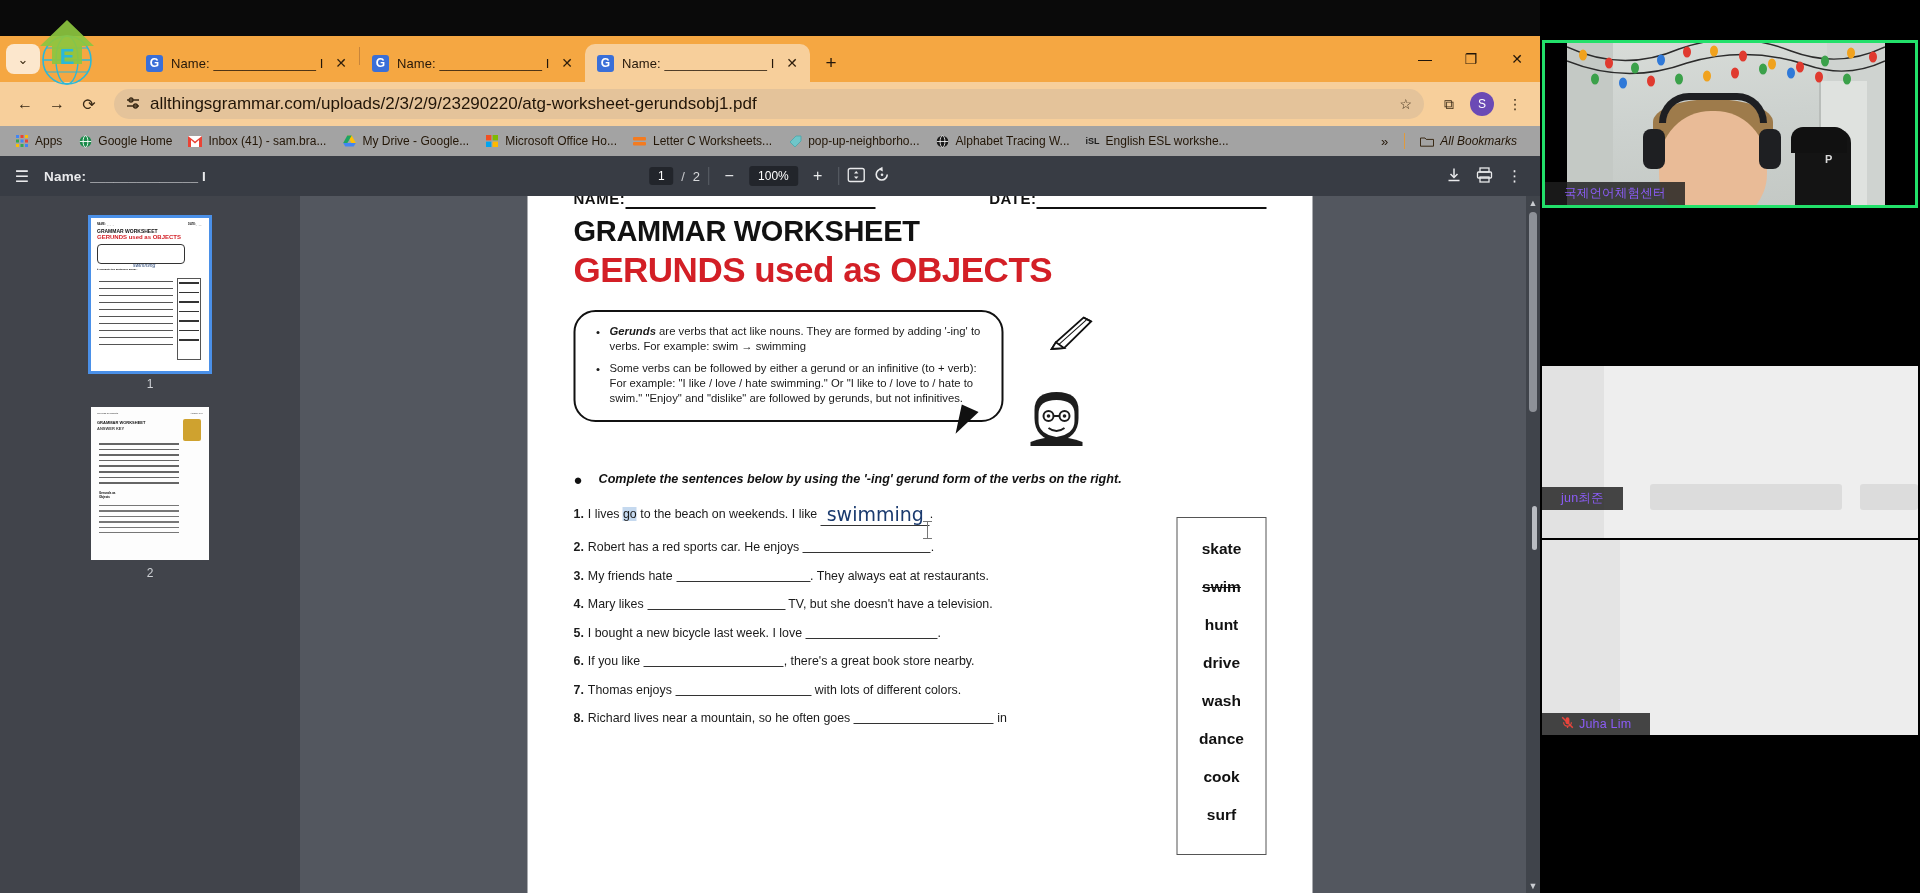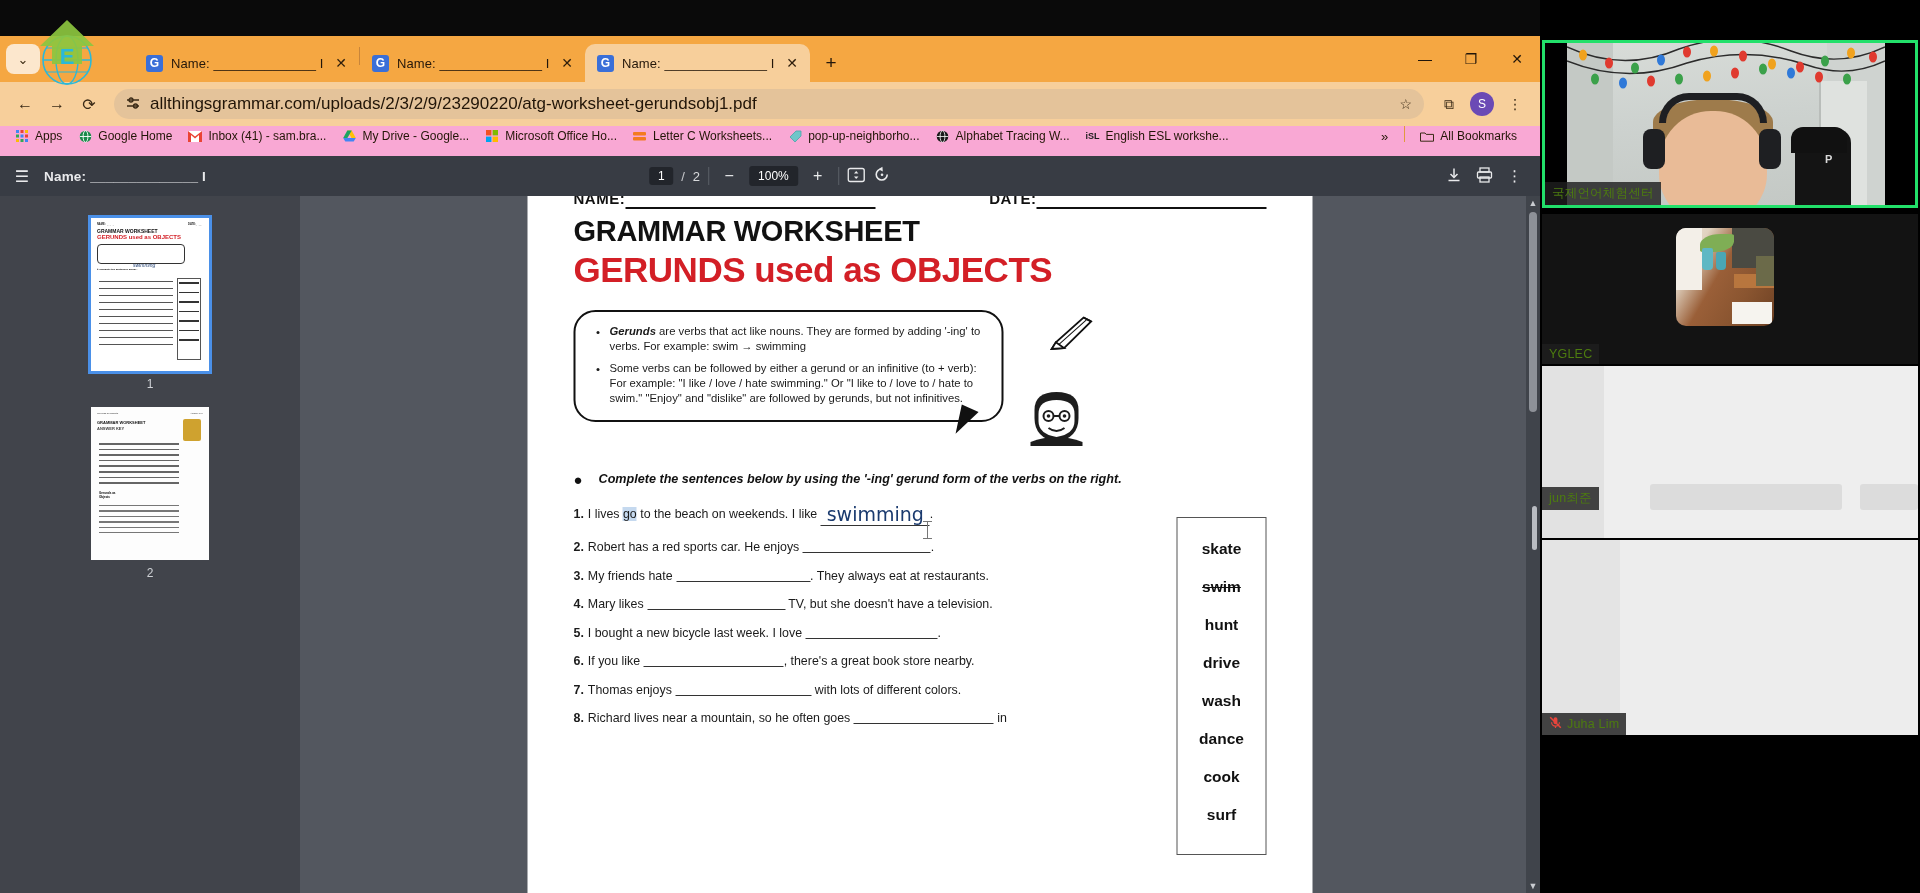--- a/index.html
+++ b/index.html
@@ -105,22 +105,22 @@
   .navbar .ext { width: 30px; height: 30px; display:flex; align-items:center; justify-content:center; font-size:14px; color:#3a2a16; flex:0 0 auto;}
   .avatar-btn {
     width: 24px; height: 24px; border-radius: 50%;
     background: #6b4ab5; color: #fff; font-size: 12px;
     display: flex; align-items: center; justify-content: center;
     flex: 0 0 auto; margin: 0 4px;
   }
 
   
   .bookmarks {
-    height: 30px; background: #f9a8d4;
-    display: flex; align-items: flex-start; padding: 0 8px;
+    height: 30px; background: #a3a3a3;
+    display: flex; align-items: center; padding: 0 8px;
     font-size: 12px; color: #231607; gap: 2px; overflow: hidden;
   }
   .bm { display: flex; align-items: center; gap: 6px; padding: 3px 7px; border-radius: 4px; white-space: nowrap; flex: 0 0 auto;}
   .bm .bmi { width: 14px; height: 14px; flex: 0 0 auto; display:flex; align-items:center; justify-content:center; font-size:11px;}
   .bm-spacer { flex: 1 1 auto; }
   .bm-ovf { padding: 3px 8px; font-size: 13px; flex: 0 0 auto;}
   .bm-div { width: 1px; height: 16px; background: #e09a3c; margin: 0 6px; flex:0 0 auto;}
 
   
   .pdfbar {
@@ -229,22 +229,22 @@
   }
 
   
   #meet {
     position: absolute; left: 1540px; top: 0;
     width: 380px; height: 893px; background: #000;
   }
   .tile { position: relative; overflow: hidden; }
   .tile .namebadge {
     position: absolute; left: 0; bottom: 0;
-    background: rgba(30,30,30,.82); color: #4d7c0f;
-    font-size: 12.5px; padding: 3px 7px; letter-spacing: .2px;
+    background: rgba(30,30,30,.82); color: #8b5cf6;
+    font-size: 12.5px; padding: 3px 19px; letter-spacing: .2px;
     display: flex; align-items: center; gap: 5px;
     max-width: 95%; white-space: nowrap; overflow: hidden;
   }
   .muted-ico { color: #e8453c; font-size: 12px; }
 
   
   #tile-speaker {
     position: absolute; left: 2px; top: 40px;
     width: 376px; height: 168px;
     border: 3px solid #22e06a; background: #000;
@@ -476,21 +476,21 @@
         <span>Alphabet Tracing W...</span>
       </div>
       <div class="bm">
         <span class="bmi" style="font-weight:bold;font-size:9px;color:#1c1c1c;">iSL</span>
         <span>English ESL workshe...</span>
       </div>
 
       <div class="bm-spacer"></div>
       <div class="bm-ovf"><span>»</span></div>
       <div class="bm-div"></div>
-      <div class="bm" style="margin-right:8px;">
+      <div class="bm" style="margin-right:8px;font-style:italic;">
         <span class="bmi">
             <svg width="14" height="11" viewBox="0 0 14 11">
               <path d="M0.5 2 L5 2 L6.2 3.4 L13.5 3.4 L13.5 10.2 L0.5 10.2 Z" fill="none" stroke="#3a2a16" stroke-width="1"></path>
             </svg>
           </span>
         <span>All Bookmarks</span>
       </div>
     </div>
 
     <div class="pdfbar">
@@ -789,35 +789,20 @@
         </div>
         <div class="hband"></div>
         <div class="hphone-l"></div>
         <div class="hphone-r"></div>
       </div>
       <div class="namebadge">
         <span>국제언어체험센터</span>
       </div>
     </div>
 
-    <div class="tile" id="tile-yglec">
-      <div class="roomphoto">
-        <div class="rp-window"></div>
-        <div class="rp-shelf"></div>
-        <div class="rp-leaf"></div>
-        <div class="rp-plant1"></div>
-        <div class="rp-plant2"></div>
-        <div class="rp-desk"></div>
-        <div class="rp-chair"></div>
-        <div class="rp-paper"></div>
-      </div>
-      <div class="namebadge">
-        <span>YGLEC</span>
-      </div>
-    </div>
 
     <div class="tile" id="tile-jun">
       <div class="leftcol"></div>
       <div class="blur1"></div>
       <div class="blur2"></div>
       <div class="namebadge" style="bottom:28px;">
         <span>jun최준</span>
       </div>
     </div>
 

